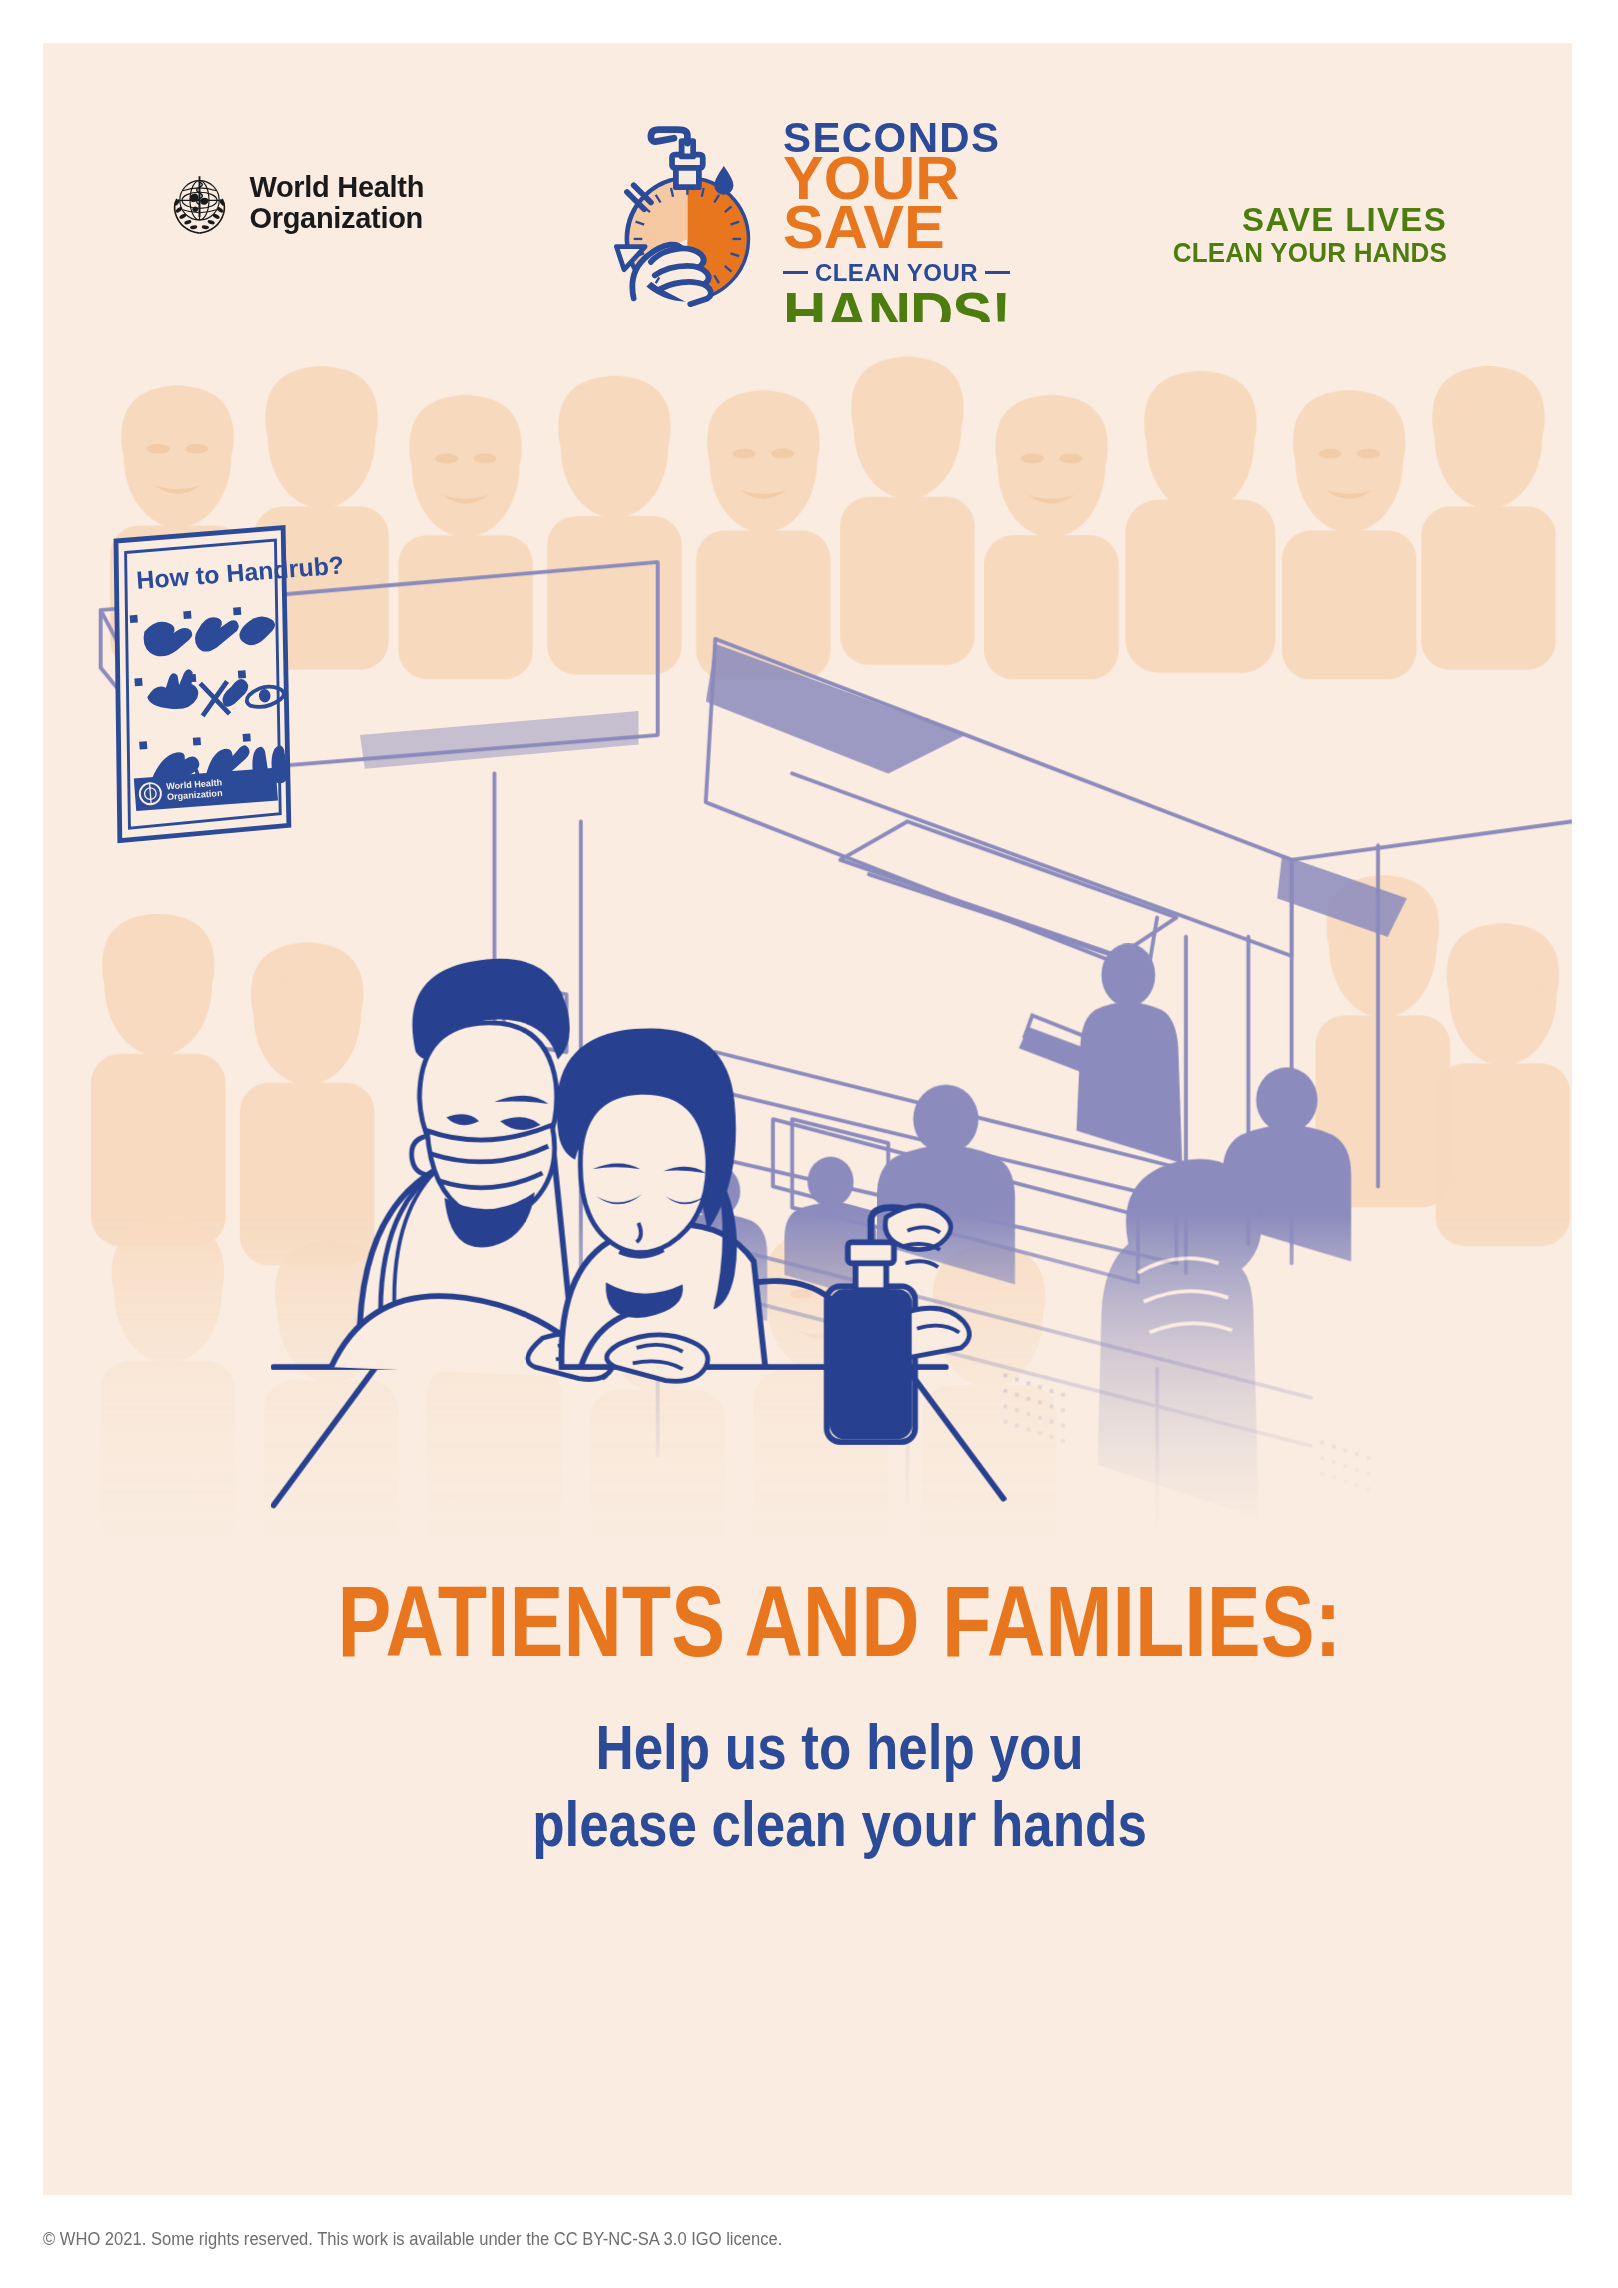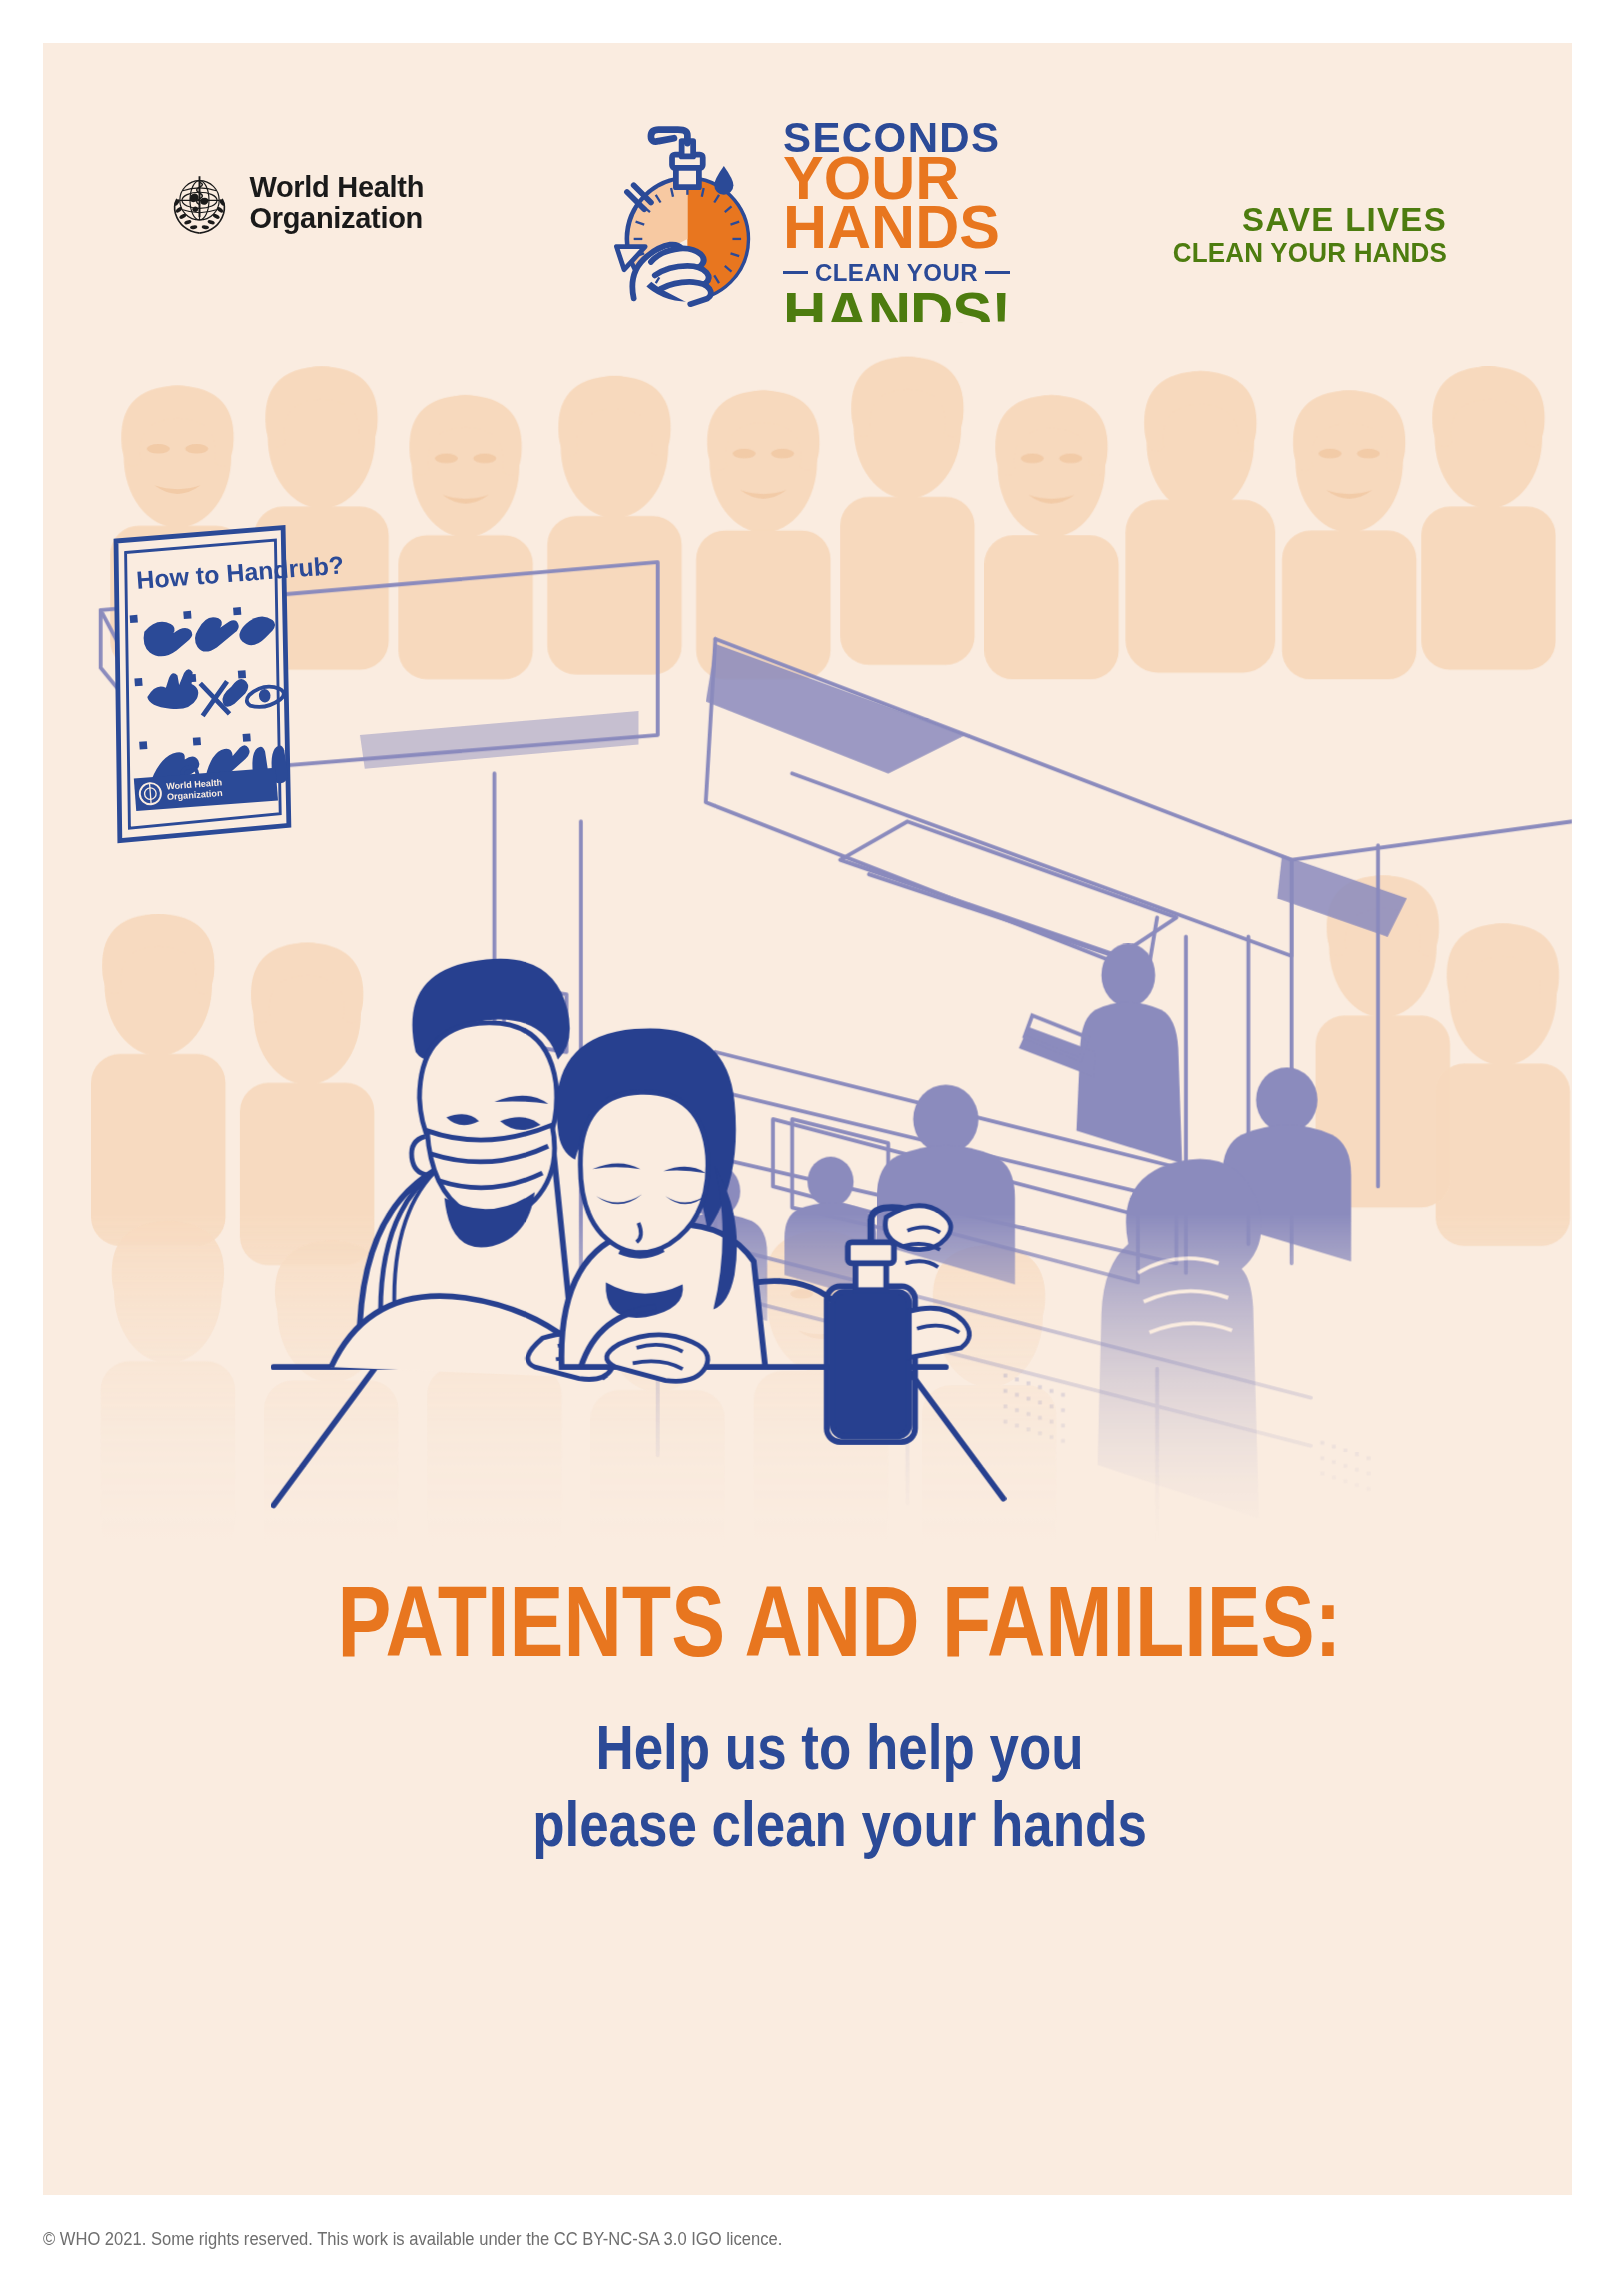--- a/index.html
+++ b/index.html
@@ -320,21 +320,21 @@
           <path d="M40 186 q-6 -28 14 -44 q12 -10 24 -12 q8 -1 12 4 q4 5 -2 10 l-12 8"></path>
           <path d="M58 148 q10 -12 30 -14 q14 -1 22 6 q6 6 0 12 l-16 8"></path>
           <path d="M62 162 q14 -10 34 -10 q14 0 20 7 q5 6 -1 11 l-18 7"></path>
           <path d="M68 176 q16 -8 34 -7 q13 1 17 7 q4 6 -2 10 l-18 6"></path>
         </g>
       </svg>
 
       <div id="campaign-words">
         <span class="cw-seconds cw-line">SECONDS</span>
         <span class="cw-save cw-line">YOUR</span>
-        <span class="cw-lives cw-line">HANDS</span>
+        <span class="cw-lives cw-line">SAVE</span>
         <div class="cw-rule-row">
           <span class="cw-rule"></span>
           <span class="cw-clean">CLEAN YOUR</span>
           <span class="cw-rule"></span>
         </div>
         <span class="cw-hands cw-line">HANDS!</span>
       </div>
     </div>
 
     <div id="tagline">

